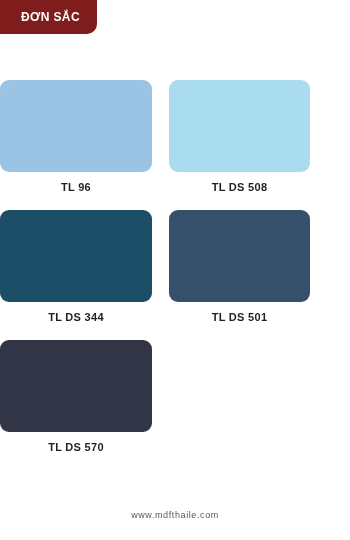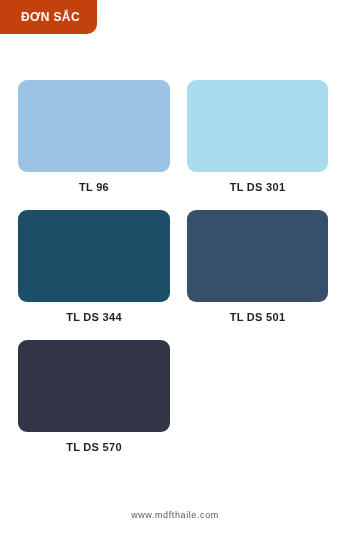--- a/index.html
+++ b/index.html
@@ -35,21 +35,21 @@
     font-size: 12px;
     font-weight: bold;
     letter-spacing: 0.4px;
     line-height: 1;
     white-space: nowrap;
   }
 
   
   .swatch-grid {
     position: absolute;
-    left: 18px;
+    left: 0;
     top: 80px;
     width: 313px;
     display: grid;
     grid-template-columns: 152px 141px;
     column-gap: 20px;
     row-gap: 53px;
     gap: 17px;
   }
   .swatch-cell {
     display: flex;
@@ -84,35 +84,35 @@
   .footer-url {
     font-size: 9px;
     color: #58595b;
     letter-spacing: 0.6px;
     line-height: 1;
   }
 </style>
 </head>
 <body style="background: rgb(255, 255, 255);">
 
-<div class="header-badge" style="background: #c2410c;">
+<div class="header-badge" style="background: #7f1d1d;">
   <span class="header-badge-label" style="color: rgb(255, 255, 255);">ĐƠN SẮC</span>
 </div>
 
 <div class="swatch-grid">
 
   <div class="swatch-cell">
     <div class="swatch-chip" style="background: rgb(155, 196, 228);"></div>
     <div class="swatch-label" style="color: rgb(35, 31, 32);">TL 96</div>
   </div>
 
 
   <div class="swatch-cell">
     <div class="swatch-chip" style="background: rgb(169, 220, 238);"></div>
-    <div class="swatch-label" style="color: rgb(35, 31, 32);">TL DS 301</div>
+    <div class="swatch-label" style="color: rgb(35, 31, 32);">TL DS 508</div>
   </div>
 
   <div class="swatch-cell">
     <div class="swatch-chip" style="background: rgb(28, 78, 104);"></div>
     <div class="swatch-label" style="color: rgb(35, 31, 32);">TL DS 344</div>
   </div>
 
   <div class="swatch-cell">
     <div class="swatch-chip" style="background: rgb(54, 79, 107);"></div>
     <div class="swatch-label" style="color: rgb(35, 31, 32);">TL DS 501</div>

